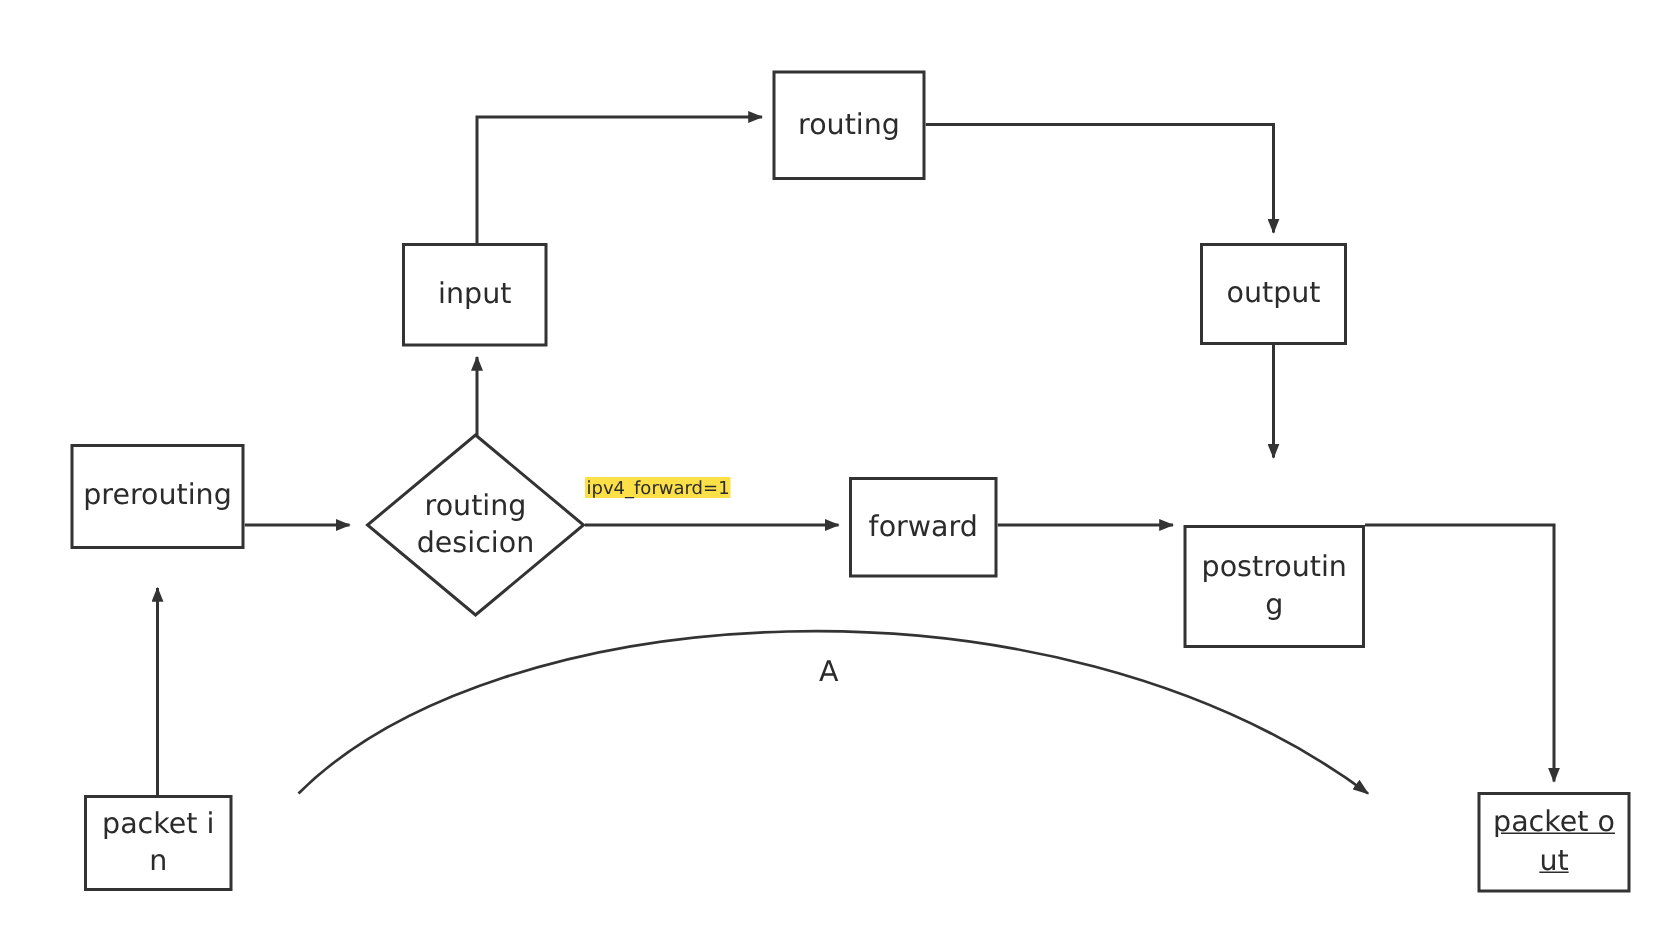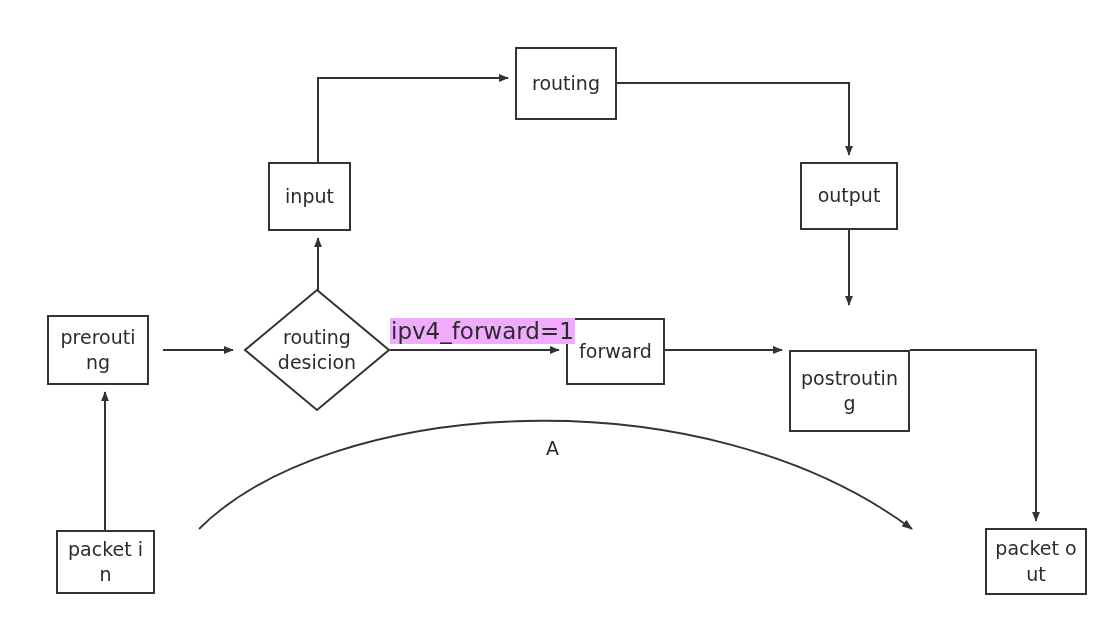--- a/index.html
+++ b/index.html
@@ -64,23 +64,23 @@
     align-items: center;
     justify-content: center;
     text-align: center;
     font-size: 19px;
     line-height: 1.32;
     color: #2b2b2b;
     white-space: pre-line;
   }
   .edge-label {
     position: absolute;
-    font-size: 23px;
+    font-size: 12px;
     color: #2b2b2b;
-    background: #f0abfc;
+    background: #fde047;
     white-space: nowrap;
     z-index: 3;
     padding: 0 1px;
   }
   .curve-label {
     position: absolute;
     font-size: 19px;
     color: #2b2b2b;
     z-index: 3;
   }
@@ -118,53 +118,53 @@
 
     <path d="M910,350 L1036,350 L1036,521" fill="none" stroke="#333333" stroke-width="2" marker-end="url(#arrow)"></path>
 
     <path d="M199,529 C330,398 700,372 912,529" fill="none" stroke="#333333" stroke-width="1.8" marker-end="url(#arrow-thin)"></path>
   </svg>
 
   <div class="node" style="left:56px; top:530px; width:99px; height:64px;">
     <span class="node-label">packet in</span>
   </div>
 
-  <div class="node" style="left:47px; top:315px; width:102px; height:70px;">
+  <div class="node" style="left:47px; top:296px; width:116px; height:70px;">
     <span class="node-label">prerouting</span>
   </div>
 
   <div class="diamond-wrap" style="left:243px; top:288px; width:148px; height:124px;">
     <svg class="diamond-shape" width="148" height="124" viewBox="0 0 148 124" xmlns="http://www.w3.org/2000/svg">
       <polygon points="74,2 146,62 74,122 2,62" fill="#ffffff" stroke="#333333" stroke-width="2"></polygon>
     </svg>
     <div class="diamond-label">routing
 desicion</div>
   </div>
 
-  <div class="node" style="left:268px; top:162px; width:83px; height:69px;">
+  <div class="node" style="left:268px; top:162px; width:97px; height:69px;">
     <span class="node-label">input</span>
   </div>
 
   <div class="node" style="left:515px; top:47px; width:102px; height:73px;">
     <span class="node-label">routing</span>
   </div>
 
   <div class="node" style="left:800px; top:162px; width:98px; height:68px;">
     <span class="node-label">output</span>
   </div>
 
   <div class="node" style="left:566px; top:318px; width:99px; height:67px;">
     <span class="node-label">forward</span>
   </div>
 
   <div class="node" style="left:789px; top:308px; width:121px; height:82px;margin-top:42px;">
     <span class="node-label">postrouting</span>
   </div>
 
-  <div class="node" style="left:985px; top:528px; width:102px; height:67px;">
+  <div class="node" style="left:985px; top:528px; width:102px; height:67px;text-decoration:underline;">
     <span class="node-label">packet out</span>
   </div>
 
   <div class="edge-label" style="left:390px; top:318px;">ipv4_forward=1</div>
 
   <div class="curve-label" style="left:546px; top:437px;">A</div>
 
 </div>
 
 </body></html>

